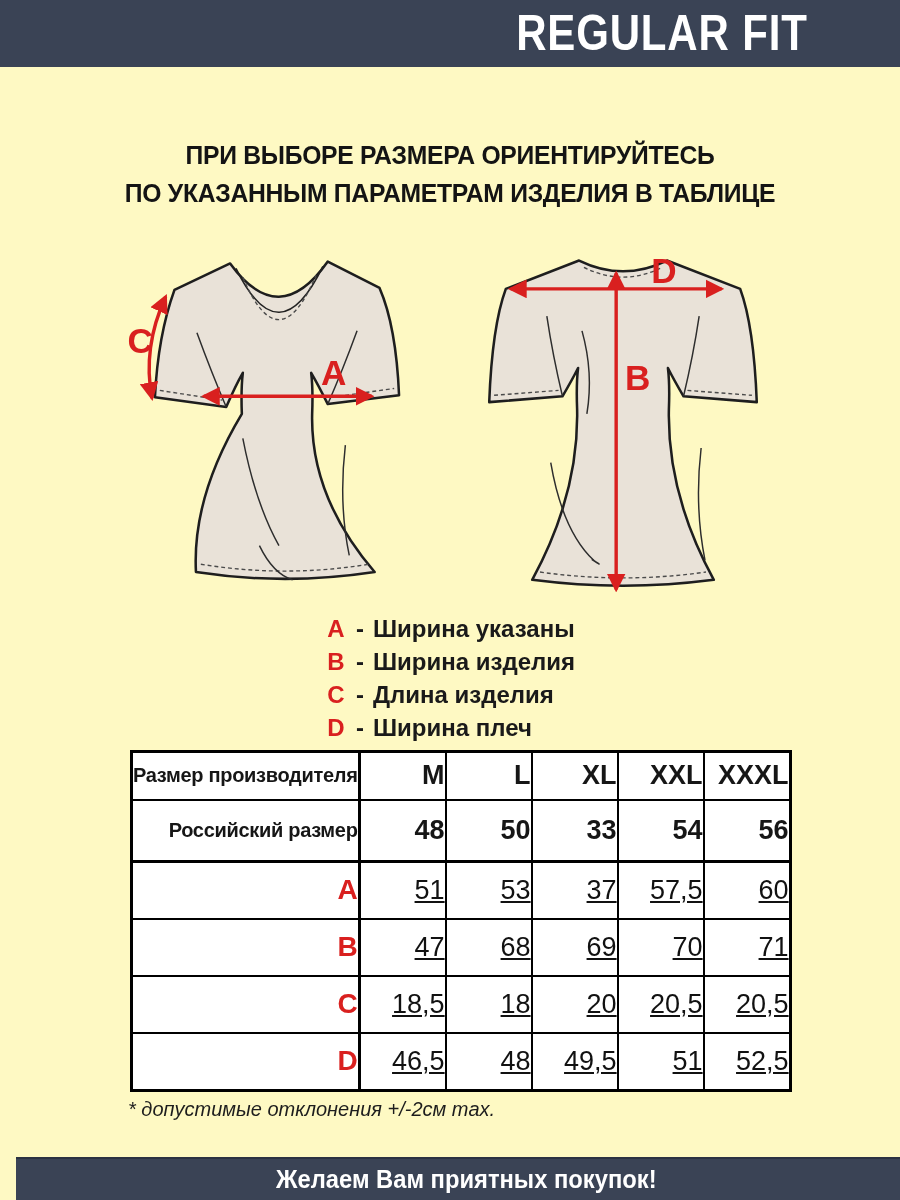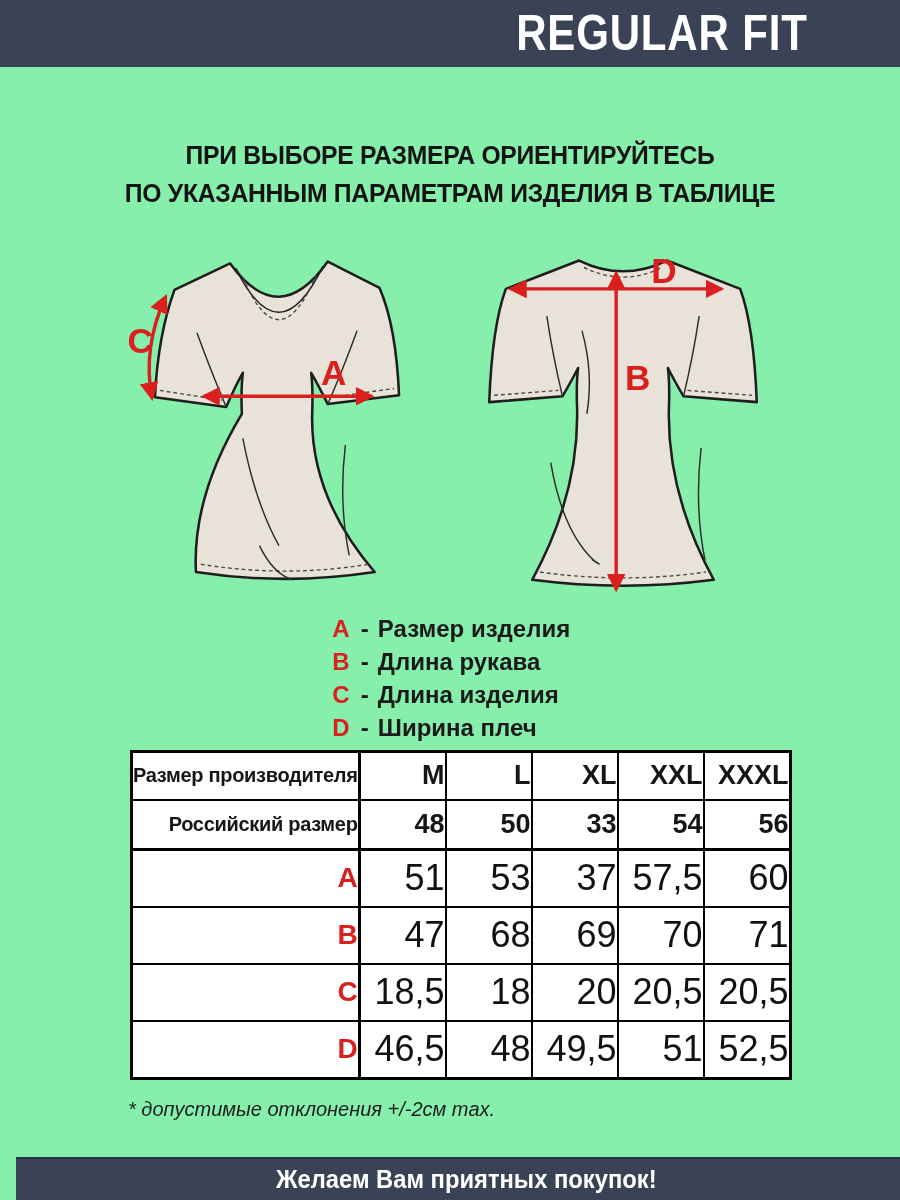--- a/index.html
+++ b/index.html
@@ -1,17 +1,17 @@
 <!DOCTYPE html>
 <html><head>
 <meta charset="utf-8">
 <style>
   html,body{margin:0;padding:0;}
   .page{
-    position:relative;width:900px;height:1200px;background:#86efac;overflow:hidden;
+    position:relative;width:900px;height:1200px;background:#fef9c3;overflow:hidden;
     font-family:"Liberation Sans",sans-serif;color:#161616;
   }
   
   .top-bar{
     position:absolute;top:0;left:0;width:900px;height:67px;
     background:#3a4355;display:flex;align-items:center;justify-content:flex-end;
   }
   .top-bar .title{
     display:inline-block;color:#ffffff;font-weight:700;font-size:50px;line-height:67px;
     letter-spacing:1px;padding-right:110px;transform:scaleX(.84);transform-origin:right center;
@@ -43,28 +43,28 @@
     border-collapse:collapse;table-layout:fixed;background:#fff;
   }
   .size-table td{
     border:2px solid #000;text-align:right;vertical-align:middle;
     padding:0;overflow:hidden;white-space:nowrap;
   }
   .size-table{border:3px solid #000;}
   .size-table td.first{width:218px;border-right:3px solid #000;}
   .size-table td.val{width:84px;}
   .row-producer{height:48px;}
-  .row-russian{height:50px;}
+  .row-russian{height:62px;}
   .row-russian td{border-bottom:3px solid #000;}
   .row-measure{height:57px;}
   .row-measure-last{height:58px;}
   .lbl{font-weight:700;font-size:20px;letter-spacing:-.3px;}
   .colhead{font-weight:700;font-size:27px;}
   .rletter{font-weight:700;font-size:28px;color:#d9201f;}
-  .mval{font-weight:400;font-size:36px;color:#111;}
+  .mval{font-weight:400;font-size:27px;color:#111;text-decoration:underline;}
   
   .footnotes{
     position:absolute;top:1096px;left:128px;
     font-style:italic;font-size:20px;line-height:27px;color:#1d1d1d;
   }
   
   .bottom-bar{
     position:absolute;left:16px;bottom:0;width:900px;height:41px;background:#3a4355;
     border-top:2px solid #2b3242;display:flex;align-items:center;justify-content:center;
   }
@@ -164,26 +164,26 @@
       <text class="fig-label" x="212" y="46" text-anchor="middle">D</text>
       <text class="fig-label" x="172" y="156">B</text>
     </svg>
   </div>
 
   <div class="legend">
     <div class="legend-inner">
       <div class="legend-item">
         <span class="letter">A</span>
         <span>-</span>
-        <span>Размер изделия</span>
+        <span>Ширина указаны</span>
       </div>
       <div class="legend-item">
         <span class="letter">B</span>
         <span>-</span>
-        <span>Длина рукава</span>
+        <span>Ширина изделия</span>
       </div>
       <div class="legend-item">
         <span class="letter">C</span>
         <span>-</span>
         <span>Длина изделия</span>
       </div>
       <div class="legend-item">
         <span class="letter">D</span>
         <span>-</span>
         <span>Ширина плеч</span>

